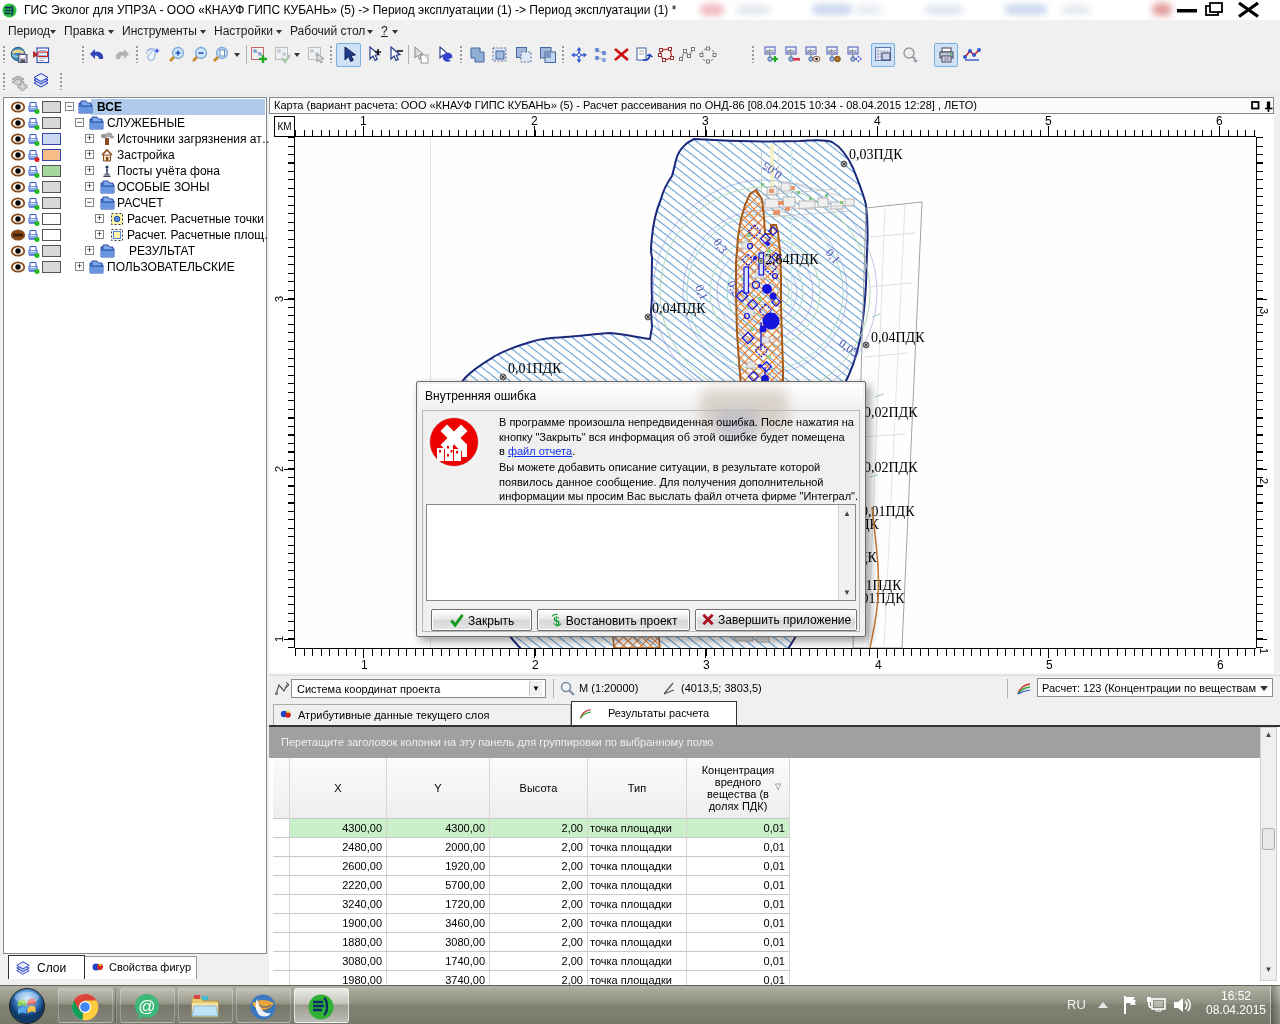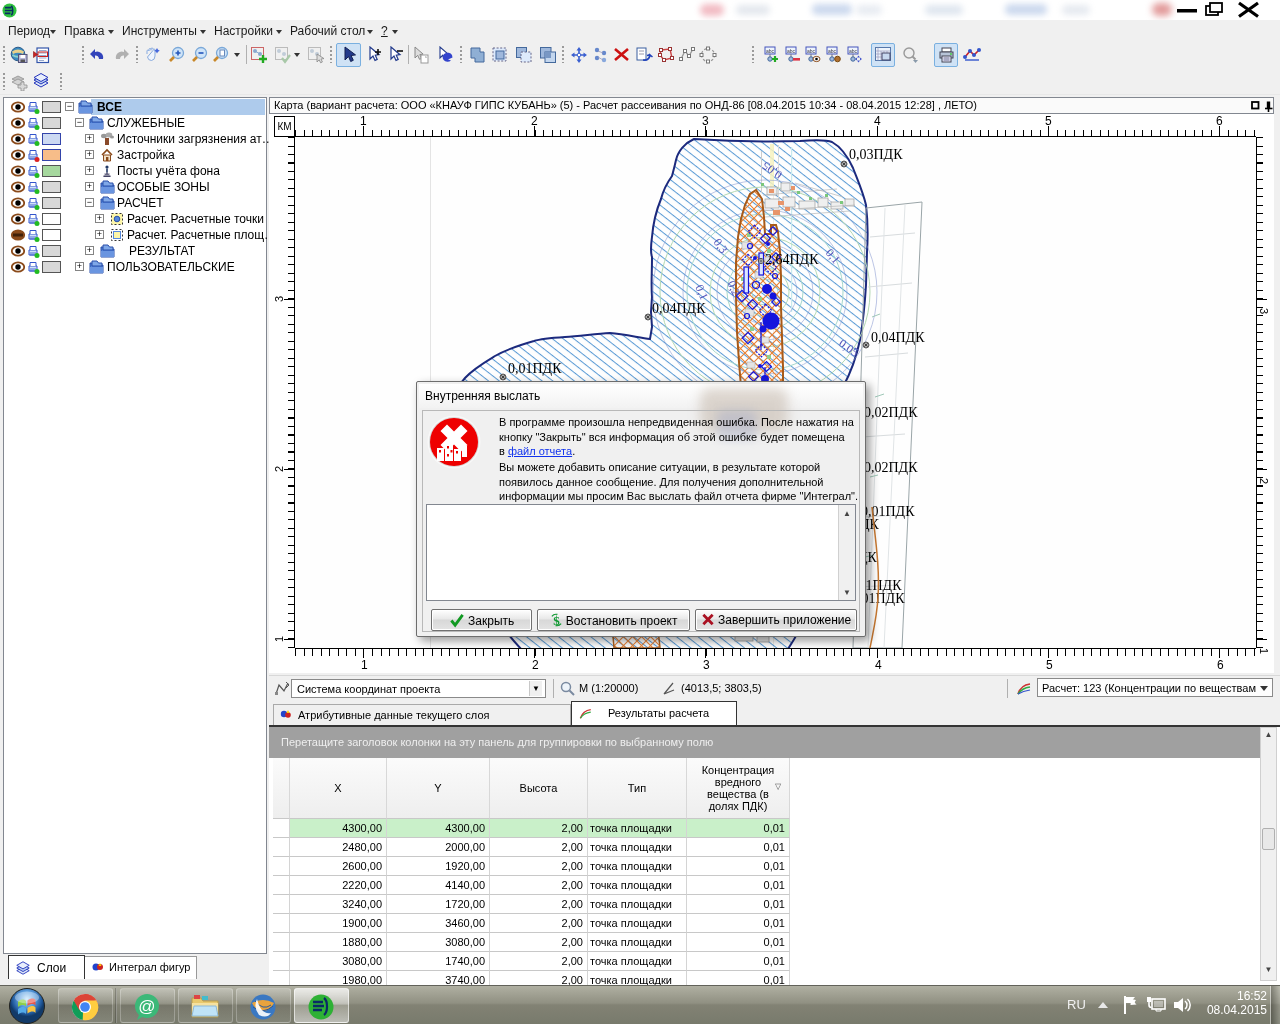--- a/index.html
+++ b/index.html
@@ -34,20 +34,21 @@
 .hc{position:absolute;border-right:1px solid #d8d8d8;border-bottom:1px solid #c8c8c8;font-size:11px;display:flex;align-items:center;justify-content:center;text-align:center;background:linear-gradient(to bottom,#fbfbfb,#eeeeee)}
 </style></head>
 <body>
 
 <div id="titlebar">
  <svg class="abs" style="left:2px;top:3px" width="15" height="15" viewBox="0 0 16 16">
   <circle cx="8" cy="8" r="7.5" fill="#2fc23d"></circle>
   <path d="M3 5h7M3 8h8M3 11h6" stroke="#0b2a66" stroke-width="1.8"></path>
   <path d="M10 3c2 2 2 8 0 10" stroke="#0b2a66" stroke-width="1.6" fill="none"></path>
  </svg>
+ <div class="abs" style="left:24px;top:3px;font-size:12px">ГИС Эколог для УПРЗА - ООО «КНАУФ ГИПС КУБАНЬ» (5) -&gt; Период эксплуатации (1) -&gt; Период эксплуатации (1) *</div>
 
  <div class="abs" style="left:700px;top:4px;width:24px;height:12px;background:#f2bcc4;border-radius:6px;filter:blur(3px)"></div>
  <div class="abs" style="left:736px;top:5px;width:34px;height:10px;background:#e4e8ee;border-radius:5px;filter:blur(3px)"></div>
  <div class="abs" style="left:812px;top:4px;width:40px;height:11px;background:#ccd9ee;border-radius:5px;filter:blur(3px)"></div>
  <div class="abs" style="left:856px;top:5px;width:26px;height:10px;background:#e8ecf2;border-radius:5px;filter:blur(3px)"></div>
  <div class="abs" style="left:925px;top:5px;width:38px;height:10px;background:#dfe6ef;border-radius:5px;filter:blur(3px)"></div>
  <div class="abs" style="left:1005px;top:4px;width:42px;height:11px;background:#ccd9ee;border-radius:5px;filter:blur(3px)"></div>
  <div class="abs" style="left:1062px;top:5px;width:28px;height:10px;background:#e6eaf0;border-radius:5px;filter:blur(3px)"></div>
  <div class="abs" style="left:1152px;top:3px;width:20px;height:13px;background:#e29a9a;border-radius:7px;filter:blur(3.5px)"></div>
 
@@ -548,21 +549,21 @@
       </g>
     </svg>
  <span class="abs" style="left:28px;top:5px">Слои</span>
 </div>
 <div class="abs" style="left:85px;top:956px;width:112px;height:23px;background:#fff;border:1px solid #999;border-bottom:none;border-left:none;font-size:11px;white-space:nowrap">
  <svg class="abs" style="left:7px;top:5px" width="13" height="13" viewBox="0 0 13 13">
       <circle cx="4" cy="5" r="3.5" fill="#2244cc"></circle>
       <circle cx="8" cy="5" r="3" fill="#cc2222"></circle>
       <path d="M8 1 l1.5 3h-3z" fill="#ffcc00"></path>
     </svg>
- <span class="abs" style="left:24px;top:4px">Интеграл фигур</span>
+ <span class="abs" style="left:24px;top:4px">Свойства фигур</span>
 </div>
 
 <div id="maptitle"><span>Карта (вариант расчета: ООО «КНАУФ ГИПС КУБАНЬ» (5) - Расчет рассеивания по ОНД-86 [08.04.2015 10:34 - 08.04.2015 12:28] , ЛЕТО)</span>
  <svg class="abs" style="left:980px;top:2px" width="26" height="13" viewBox="0 0 26 13">
       <rect x="2" y="2" width="6.5" height="6.5" fill="none" stroke="#000" stroke-width="1.8"></rect>
       <path d="M18.5 1.5 v7" stroke="#000" stroke-width="3.4"></path>
       <path d="M15 8.5 h7.5" stroke="#000" stroke-width="1.6"></path>
       <path d="M18.5 8.5 v3.5" stroke="#000" stroke-width="1.6"></path>
     </svg>
 </div>
@@ -868,21 +869,21 @@
    <div class="dcell" style="left:0;width:17px"></div>
         <div class="dcell" style="left:17px;width:97px">2600,00</div>
         <div class="dcell" style="left:114px;width:103px">1920,00</div>
         <div class="dcell" style="left:217px;width:98px">2,00</div>
         <div class="dcell" style="left:315px;width:99px;text-align:left">точка площадки</div>
         <div class="dcell" style="left:414px;width:103px">0,01</div>
   </div>
   <div class="drow" style="left:4px;top:149px">
    <div class="dcell" style="left:0;width:17px"></div>
         <div class="dcell" style="left:17px;width:97px">2220,00</div>
-        <div class="dcell" style="left:114px;width:103px">4140,00</div>
+        <div class="dcell" style="left:114px;width:103px">5700,00</div>
         <div class="dcell" style="left:217px;width:98px">2,00</div>
         <div class="dcell" style="left:315px;width:99px;text-align:left">точка площадки</div>
         <div class="dcell" style="left:414px;width:103px">0,01</div>
   </div>
   <div class="drow" style="left:4px;top:168px">
    <div class="dcell" style="left:0;width:17px"></div>
         <div class="dcell" style="left:17px;width:97px">3240,00</div>
         <div class="dcell" style="left:114px;width:103px">1720,00</div>
         <div class="dcell" style="left:217px;width:98px">2,00</div>
         <div class="dcell" style="left:315px;width:99px;text-align:left">точка площадки</div>
@@ -924,21 +925,21 @@
 
  <div class="abs" style="left:991px;top:0;width:17px;height:254px;background:#f0f0f0;border:1px solid #d0d0d0">
    <div class="abs" style="left:1px;top:2px;width:13px;height:13px;text-align:center;font-size:8px;color:#444">▲</div>
    <div class="abs" style="left:1px;bottom:2px;width:13px;height:13px;text-align:center;font-size:8px;color:#444">▼</div>
    <div class="abs" style="left:1px;top:100px;width:13px;height:22px;background:#e8e8e8;border:1px solid #b0b0b0;border-radius:2px"></div>
  </div>
 </div>
 
 <div id="dialog" class="abs" style="left:416px;top:381px;width:450px;height:256px;background:#f0f0f0;border:1px solid #6d6d6d;box-shadow:4px 4px 10px rgba(0,0,0,0.4);border-radius:2px">
  <div class="abs" style="left:2px;top:2px;width:444px;height:24px;background:linear-gradient(to bottom,#ffffff,#f2f2f2)"></div>
- <div class="abs" style="left:8px;top:7px;font-size:12px">Внутренняя выслать</div>
+ <div class="abs" style="left:8px;top:7px;font-size:12px">Внутренняя ошибка</div>
  <div class="abs" style="left:283px;top:6px;width:88px;height:44px;background:#c0b2a4;opacity:0.5;border-radius:10px;filter:blur(6px)"></div>
  <div class="abs" style="left:300px;top:28px;width:40px;height:30px;background:#9aa4c8;opacity:0.35;border-radius:8px;filter:blur(5px)"></div>
  <div class="abs" style="left:5px;top:28px;width:438px;height:222px;border:1px solid #b8b8b8"></div>
 
  <svg class="abs" style="left:10px;top:33px" width="54" height="54" viewBox="0 0 54 54">
    <circle cx="27" cy="27" r="26.5" fill="#f8f8f8"></circle>
    <circle cx="27" cy="27" r="25" fill="#d8d8d8"></circle>
    <circle cx="27" cy="27" r="24" fill="#ee0000"></circle>
    <path d="M27 16.5 L34 9.5 L40.5 16 L33.5 23 L40.5 30 L34 36.5 L27 29.5 L20 36.5 L13.5 30 L20.5 23 L13.5 16 L20 9.5 Z" fill="#fff"></path>
    <g fill="#fff">
@@ -1050,15 +1051,15 @@
       <rect x="6" y="3" width="13" height="10" fill="none" stroke="#fff" stroke-width="1.6"></rect>
       <rect x="8" y="5" width="9" height="6" fill="#fff" opacity="0.4"></rect>
       <path d="M10 13 v2 h5 v-2" stroke="#fff" fill="none"></path>
       <path d="M3 1 v8 M3 9 a2.5 2.5 0 0 0 2.5 2.5" stroke="#fff" stroke-width="1.6" fill="none"></path>
       <rect x="1" y="1" width="4" height="5" fill="#fff"></rect>
     </svg>
  <svg class="abs" style="left:1172px;top:10px" width="20" height="18" viewBox="0 0 20 18">
       <path d="M2 6 h4 l5-4 v14 l-5-4 H2z" fill="#fff"></path>
       <path d="M13 5 a5 5 0 0 1 0 8 M15.5 3 a8 8 0 0 1 0 12" stroke="#fff" stroke-width="1.5" fill="none"></path>
     </svg>
- <div class="abs" style="left:1205px;top:3px;width:62px;color:#fff;font-size:12px;text-align:right">16:52<br>08.04.2015</div>
+ <div class="abs" style="left:1205px;top:3px;width:62px;color:#fff;font-size:12px;text-align:center">16:52<br>08.04.2015</div>
  <div class="abs" style="left:1270px;top:0;width:10px;height:39px;background:linear-gradient(to right,rgba(0,0,0,0.25),rgba(255,255,255,0.15));border-left:1px solid rgba(255,255,255,0.4)"></div>
 </div>
 
 </body></html>

